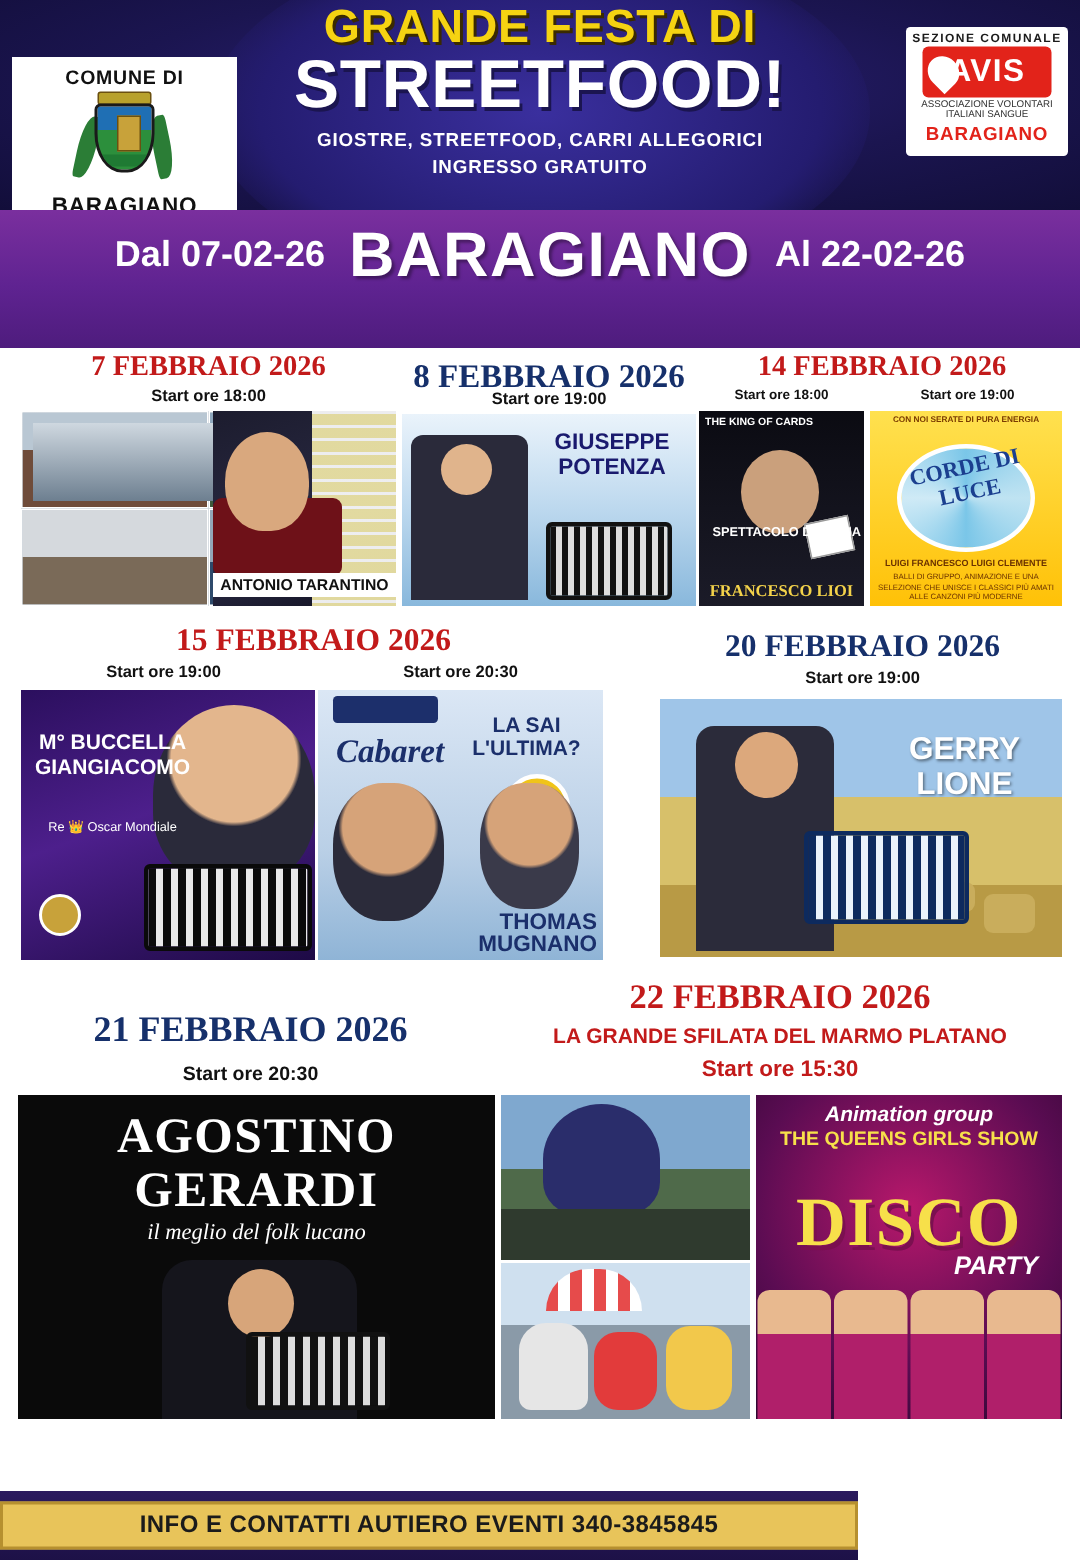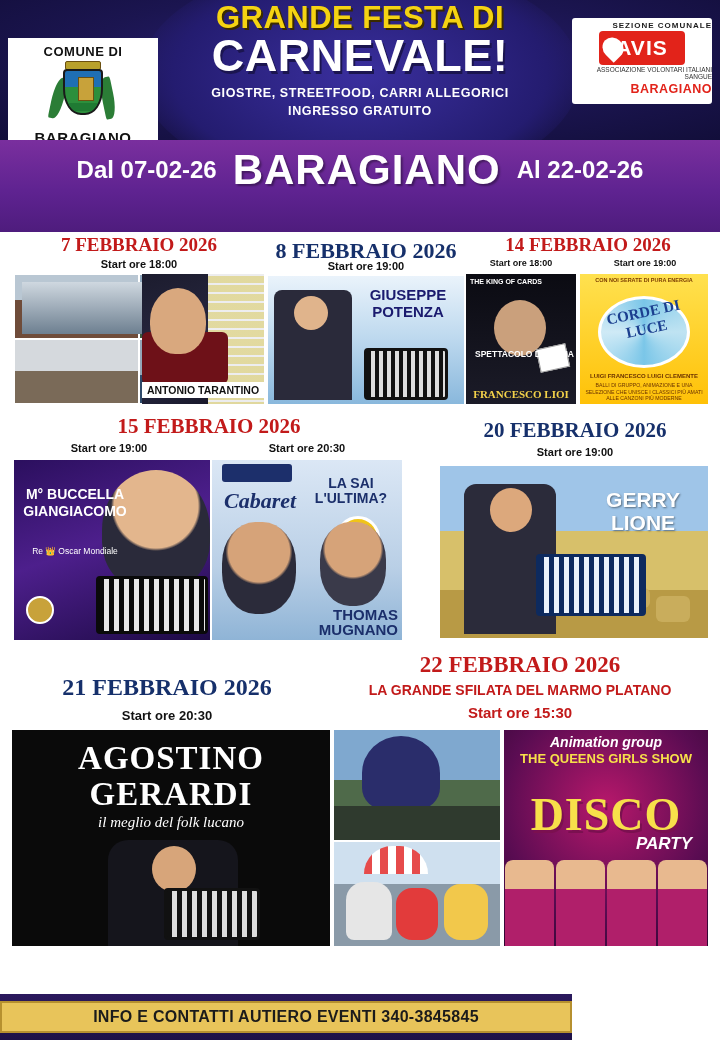--- a/index.html
+++ b/index.html
@@ -65,22 +65,22 @@
     position: absolute; left: 160px; top: 2px; width: 400px; text-align: center;
   }
   .grande { font-size: 31px; font-weight: bold; color: #f5d312; letter-spacing: .5px;
             text-shadow: 2px 2px 0 #3a2a00; line-height: 1.05; }
   .carnevale { font-size: 45px; font-weight: bold; color: #ffffff; letter-spacing: .5px;
             text-shadow: 2px 3px 0 #1b1550; line-height: 1.0; margin-top: -2px; }
   .sub1 { margin-top: 8px; font-size: 12.5px; font-weight: bold; color: #ffffff; letter-spacing: .6px; }
   .sub2 { margin-top: 4px; font-size: 12.5px; font-weight: bold; color: #ffffff; letter-spacing: .6px; }
 
   .banner-right {
-    position: absolute; right: 8px; top: 18px; width: 140px; height: 86px;
-    background: #ffffff; border-radius: 3px; text-align: right; padding-top: 3px;
+    position: absolute; right: 8px; top: 18px; width: 108px; height: 86px;
+    background: #ffffff; border-radius: 3px; text-align: center; padding-top: 3px;
   }
   .avis-arc { font-size: 8px; font-weight: bold; color: #1b1b1b; letter-spacing: 1px; }
   .avis-logo {
     margin: 1px auto 0; width: 86px; height: 34px; border-radius: 4px;
     background: #e2231a; color: #fff; font-size: 21px; font-weight: bold;
     display: flex; align-items: center; justify-content: center; letter-spacing: 1px;
     position: relative;
   }
   .avis-logo:before{
     content:""; position:absolute; left:4px; top:6px; width:20px; height:22px;
@@ -354,21 +354,21 @@
         <div class="crown"></div>
         <div class="leafL"></div>
         <div class="leafR"></div>
         <div class="shield"></div>
       </div>
       <div class="comune-bottom">BARAGIANO</div>
     </div>
 
     <div class="banner-center">
       <div class="grande">GRANDE FESTA DI</div>
-      <div class="carnevale">CARNEVALE!</div>
+      <div class="carnevale">STREETFOOD!</div>
       <div class="sub1">GIOSTRE, STREETFOOD, CARRI ALLEGORICI</div>
       <div class="sub2">INGRESSO GRATUITO</div>
     </div>
 
     <div class="banner-right">
       <div class="avis-arc">SEZIONE COMUNALE</div>
       <div class="avis-logo">AVIS</div>
       <div class="avis-sub">ASSOCIAZIONE VOLONTARI ITALIANI SANGUE</div>
       <div class="avis-town">BARAGIANO</div>
     </div>

